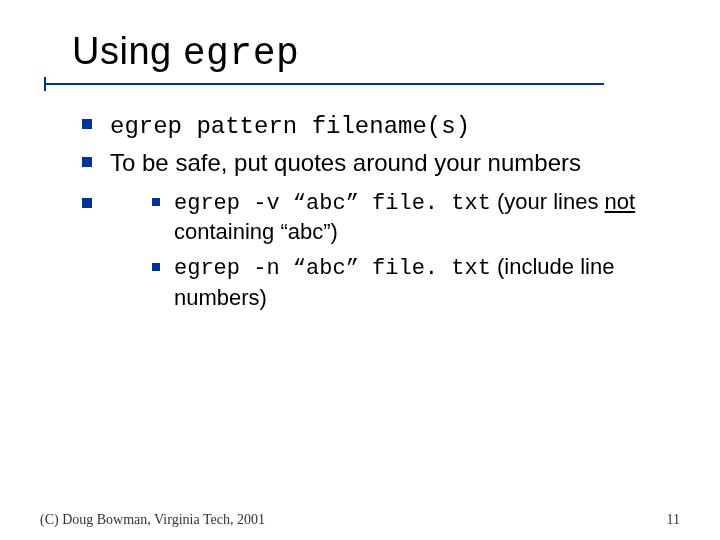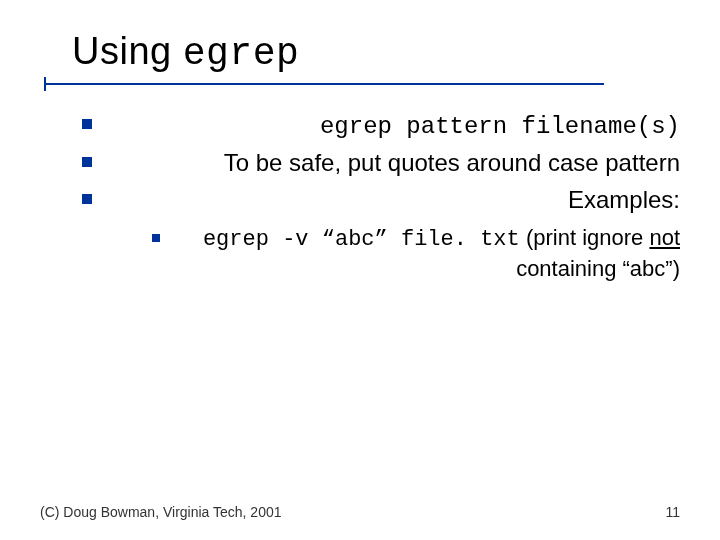--- a/index.html
+++ b/index.html
@@ -45,21 +45,20 @@
   ul.top {
     list-style: none;
     padding-left: 10px;
   }
   ul.top > li {
     position: relative;
     font-size: 24px;
     line-height: 1.35;
     margin-bottom: 4px;
     padding-left: 28px;
-    text-align: right;
   }
   ul.top > li::before {
     content: "";
     position: absolute;
     left: 0;
     top: 10px;
     width: 10px;
     height: 10px;
     background: #003399;
   }
@@ -81,54 +80,57 @@
     position: absolute;
     left: 0;
     top: 10px;
     width: 8px;
     height: 8px;
     background: #003399;
   }
   .underline { text-decoration: underline; }
   .footer {
     position: absolute;
-    bottom: 20px;
+    bottom: 12px;
     left: 40px;
     right: 40px;
     display: flex;
     justify-content: space-between;
     font-size: 14px;
     color: #333;
+    font-family: Liberation Serif, serif;
   }
 </style>
 </head>
 <body>
 
 <div class="slide">
   <h1 class="title">
     <span>Using </span><span class="mono">egrep</span>
   </h1>
   <div class="rule-wrap">
     <div class="tick"></div>
     <hr class="rule">
   </div>
 
   <ul class="top">
     <li>
       <span class="mono">egrep pattern filename(s)</span>
     </li>
     <li>
-      <span>To be safe, put quotes around case pattern</span>
+      <span>To be safe, put quotes around your numbers</span>
     </li>
     <li>
-      <span>Examples:</span>
 
       <ul class="sub">
         <li>
-          <span class="mono">egrep -v “abc” file. txt</span><span> (print ignore </span><span class="underline">not</span><span> containing “abc”)</span>
+          <span class="mono">egrep -v “abc” file. txt</span><span> (your lines </span><span class="underline">not</span><span> containing “abc”)</span>
+        </li>
+        <li>
+          <span class="mono">egrep -n “abc” file. txt</span><span> (include line numbers)</span>
         </li>
       </ul>
     </li>
   </ul>
 </div>
 
 <div class="footer">
   <span>(C) Doug Bowman, Virginia Tech, 2001</span>
   <span>11</span>
 </div>

